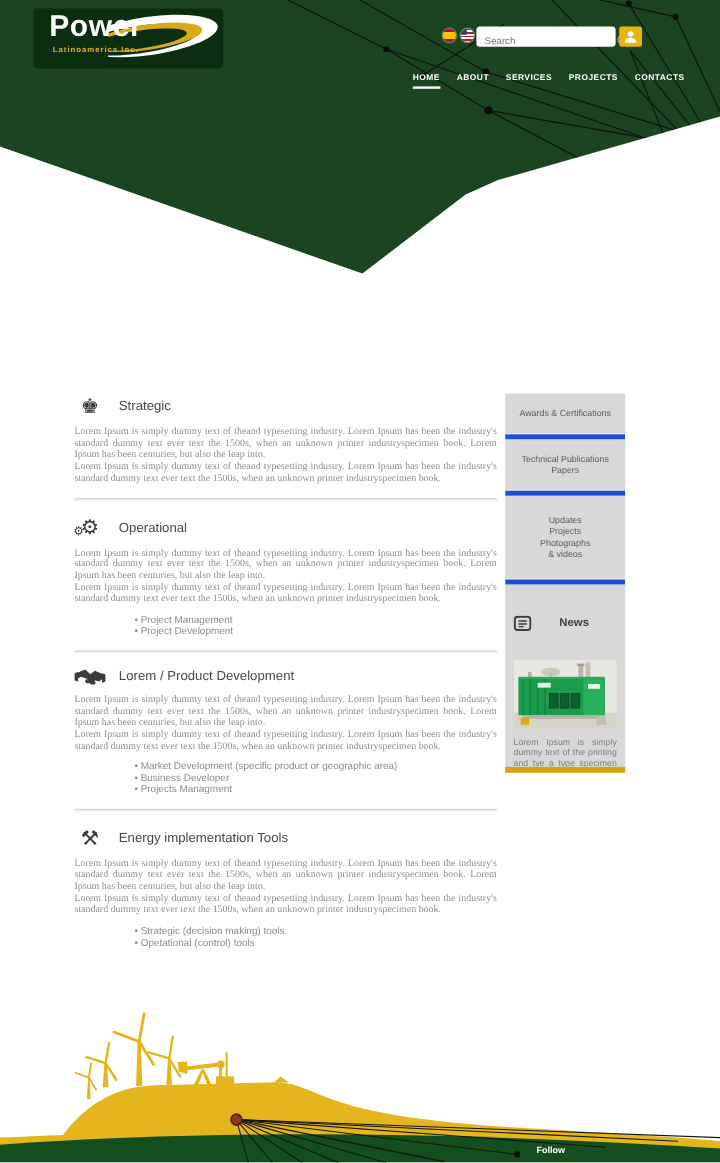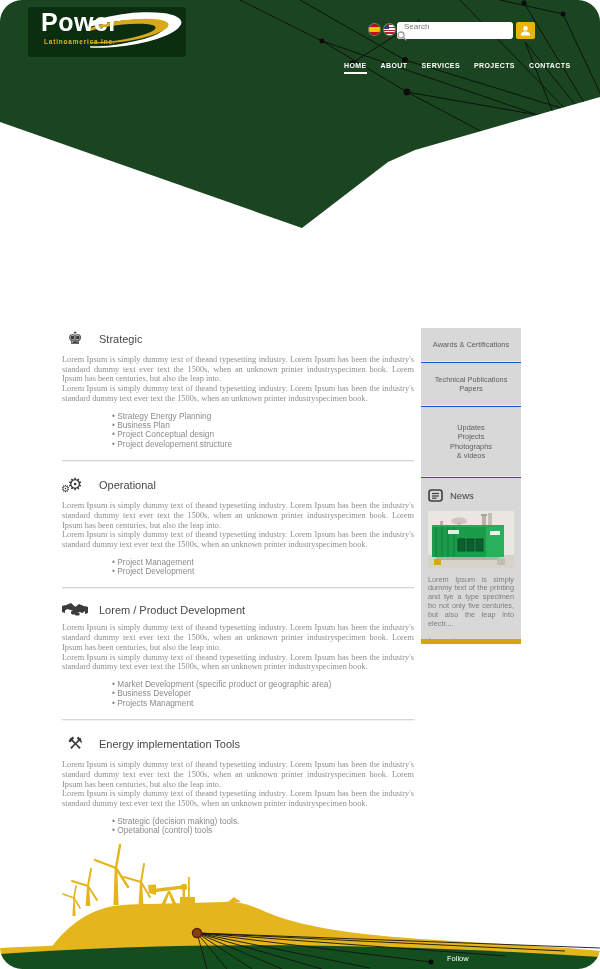--- a/index.html
+++ b/index.html
@@ -1,38 +1,38 @@
 <!DOCTYPE html>
 <html><head>
 <meta charset="utf-8">
 <style>
   html,body{margin:0;padding:0;background:#fff;}
   .page{position:relative;width:600px;height:969px;overflow:hidden;background:#fff;
-        font-family:"Liberation Sans",sans-serif;border-radius:22px;}
+        font-family:"Liberation Sans",sans-serif;}
   svg{display:block;}
 
   
   .header-svg{position:absolute;top:0;left:0;}
   .logo{position:absolute;left:28px;top:7px;width:158px;height:50px;background:#0c2e10;
         border-radius:4px;cursor:pointer;overflow:hidden;}
   .logo-swoosh{position:absolute;top:0;left:0;}
   .logo-name{position:absolute;left:13px;top:1px;font-size:25px;font-weight:bold;color:#fff;
              letter-spacing:.5px;}
   .logo-tag{position:absolute;left:16px;top:31px;font-size:6.5px;font-weight:bold;color:#e9b41c;
             letter-spacing:.8px;}
 
   .flags{position:absolute;left:369px;top:24px;display:flex;gap:4px;}
   .flag{width:11px;height:11px;border-radius:50%;overflow:hidden;position:relative;
         box-shadow:0 0 0 1px rgba(255,255,255,.35);cursor:pointer;}
   .flag-es{background:linear-gradient(180deg,#c60b1e 0 24%,#ffc400 24% 76%,#c60b1e 76%);}
   .flag-us{background:repeating-linear-gradient(180deg,#b22234 0 1.4px,#fff 1.4px 2.8px);}
   .flag-us .canton{position:absolute;left:0;top:1px;width:5px;height:4px;background:#3c3b6e;}
 
   .searchbox{position:absolute;left:397px;top:22px;width:116px;height:17px;background:#fff;
-             border-radius:3px;display:flex;align-items:flex-start;flex-direction:column;}
+             border-radius:3px;display:flex;align-items:flex-end;}
   .searchbox input{flex:1;border:0;outline:0;background:transparent;font-size:8px;
                    color:#555;padding:0 0 0 7px;font-family:"Liberation Sans",sans-serif;}
   .search-glass{margin-right:5px;cursor:pointer;flex:0 0 auto;}
 
   .user-btn{position:absolute;left:516px;top:22px;width:19px;height:17px;background:#eab50a;
             border:0;border-radius:2px;display:flex;align-items:center;justify-content:center;
             cursor:pointer;padding:0;}
 
   .nav{position:absolute;left:344px;top:62px;display:flex;gap:14px;}
   .nav a{color:#fff;font-size:7px;font-weight:bold;letter-spacing:.4px;text-decoration:none;
@@ -49,34 +49,34 @@
   .body-p{font-size:8.3px;line-height:9.7px;color:#8e8e8e;text-align:justify;margin:0;font-family:Liberation Serif, serif;}
   .bullets{margin:8px 0 4px;padding:0 0 0 50px;list-style:none;font-size:8.3px;
            line-height:9.4px;color:#8b8b8b;}
   .bullets li::before{content:"• ";}
   .divider{height:1px;background:#d6d6d6;border-bottom:1px solid #f1f1f1;margin:11px 0 13px;}
 
   
   .sidebar{position:absolute;left:421px;top:328px;width:100px;height:311px;background:#d8d8d8;
            overflow:hidden;}
   .side-item{padding:12px 6px;text-align:center;font-size:7.4px;color:#5c5c5c;line-height:9.5px;
-             border-bottom:1px solid #1d4ed8;box-shadow:inset 0 -1px 0 #ececec;cursor:pointer;}
+             border-bottom:4px solid #1d4ed8;box-shadow:inset 0 -1px 0 #ececec;cursor:pointer;}
   .side-item.tall{padding:16px 26px;}
   .news{padding:11px 7px 0;}
   .news-head{display:flex;align-items:center;gap:7px;margin:0 0 9px;}
-  .news-head h3{font-size:9.5px;color:#3f3f3f;margin:0;font-weight:normal;}
+  .news-head h3{font-size:9.5px;color:#3f3f3f;margin:16px;font-weight:bold;}
   .news-img{margin:0 auto 8px;cursor:pointer;}
   .news-text{font-size:7.3px;line-height:8.9px;color:#7e7e7e;text-align:justify;margin:0;}
   .news-link{display:inline-block;margin-top:3px;font-size:7.5px;color:#4a92cc;
              text-decoration:none;cursor:pointer;font-style:italic;}
   .side-accent{position:absolute;left:421px;top:639px;width:100px;height:5px;background:#d8a313;}
 
   
   .footer-svg{position:absolute;left:0;top:820px;}
-  .follow{position:absolute;left:447px;top:954px;font-size:7.5px;font-weight:normal;color:#fff;
+  .follow{position:absolute;left:447px;top:954px;font-size:7.5px;font-weight:bold;color:#fff;
           cursor:pointer;}
 </style>
 </head>
 <body>
 
 <div class="page">
 
   <svg class="header-svg" width="600" height="235" viewBox="0 0 600 235">
     <defs>
       <clipPath id="hdrclip">
@@ -156,26 +156,20 @@
 
   <main class="content">
 
     <section>
       <div class="sec-head">
         <span class="sec-icon">♚</span>
         <h2>Strategic</h2>
       </div>
       <p class="body-p">Lorem Ipsum is simply dummy text of theand typesetting industry. Lorem Ipsum has been the industry's standard dummy text ever text the 1500s, when an unknown printer industryspecimen book. Lorem Ipsum has been centuries, but also the leap into.</p>
       <p class="body-p">Lorem Ipsum is simply dummy text of theand typesetting industry. Lorem Ipsum has been the industry's standard dummy text ever text the 1500s, when an unknown printer industryspecimen book.</p>
-      <ul class="bullets">
-        <li>Strategy Energy Planning</li>
-        <li>Business Plan</li>
-        <li>Project Conceptual design</li>
-        <li>Project developement structure</li>
-      </ul>
     </section>
     <div class="divider"></div>
 
     <section>
       <div class="sec-head">
         <span class="sec-icon">
           <span>⚙</span><span class="gear-small">⚙</span>
         </span>
         <h2>Operational</h2>
       </div>

